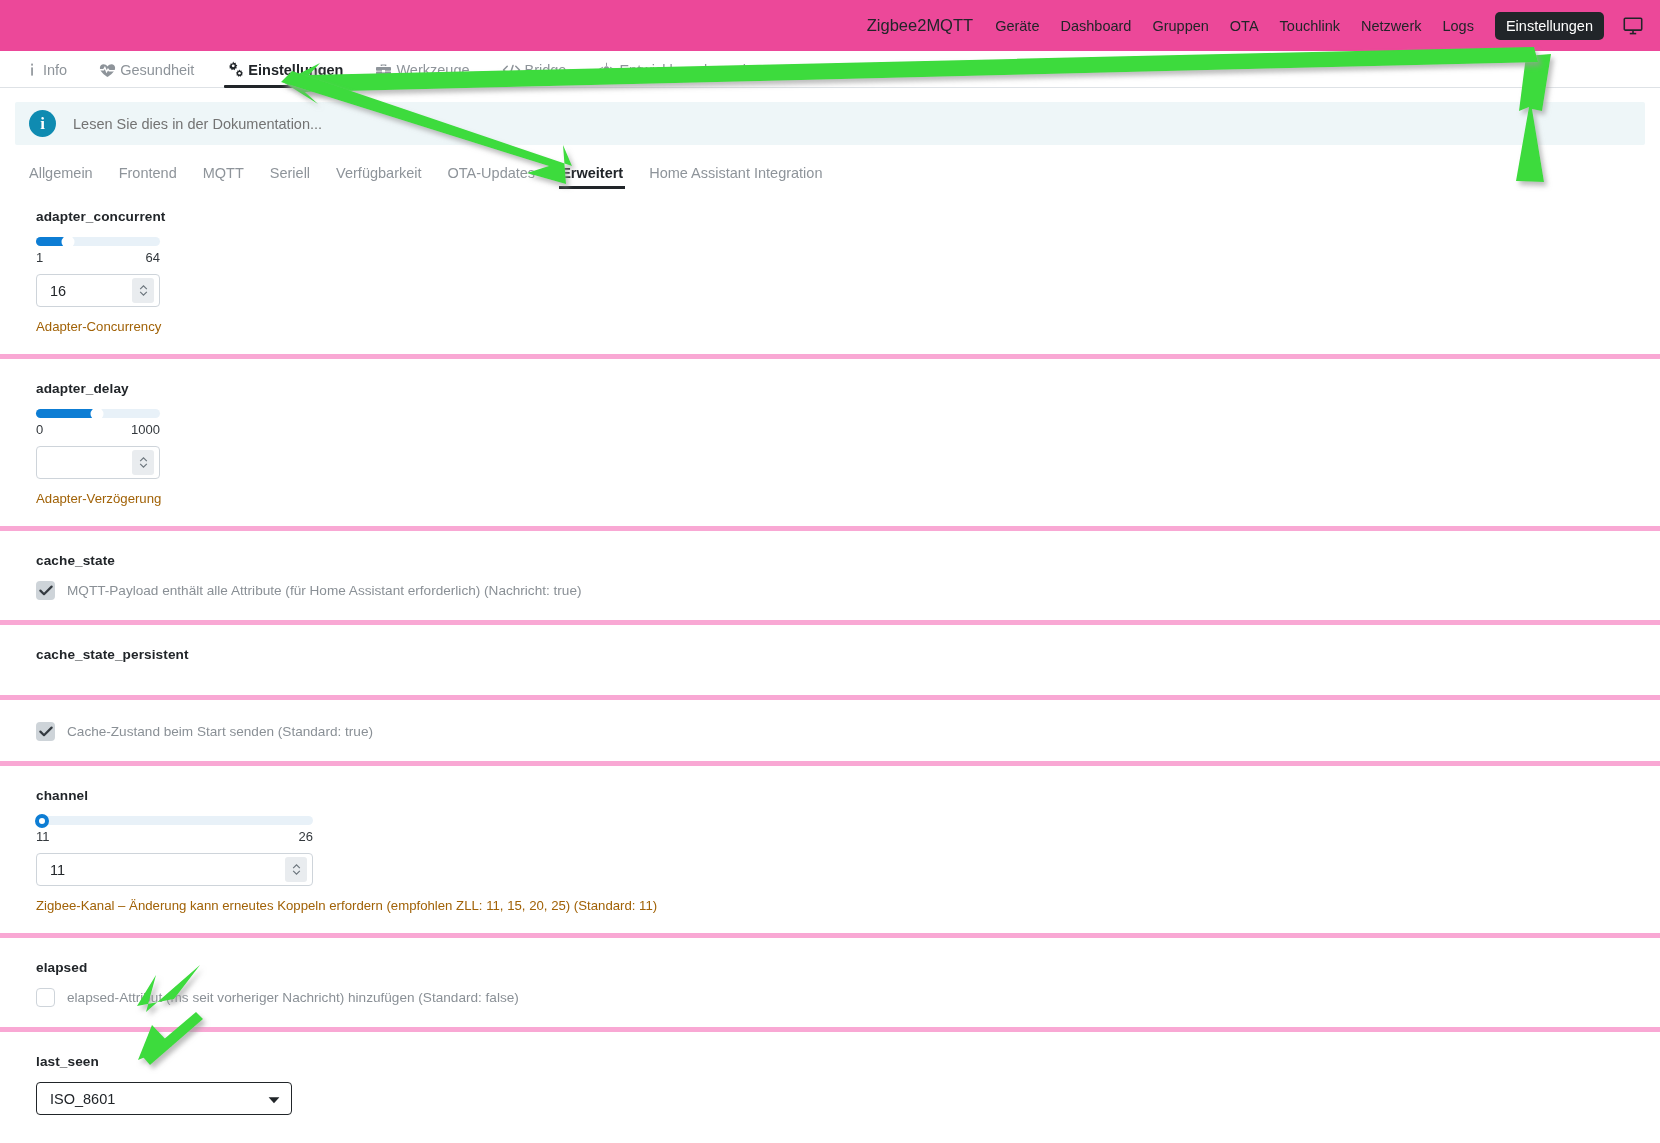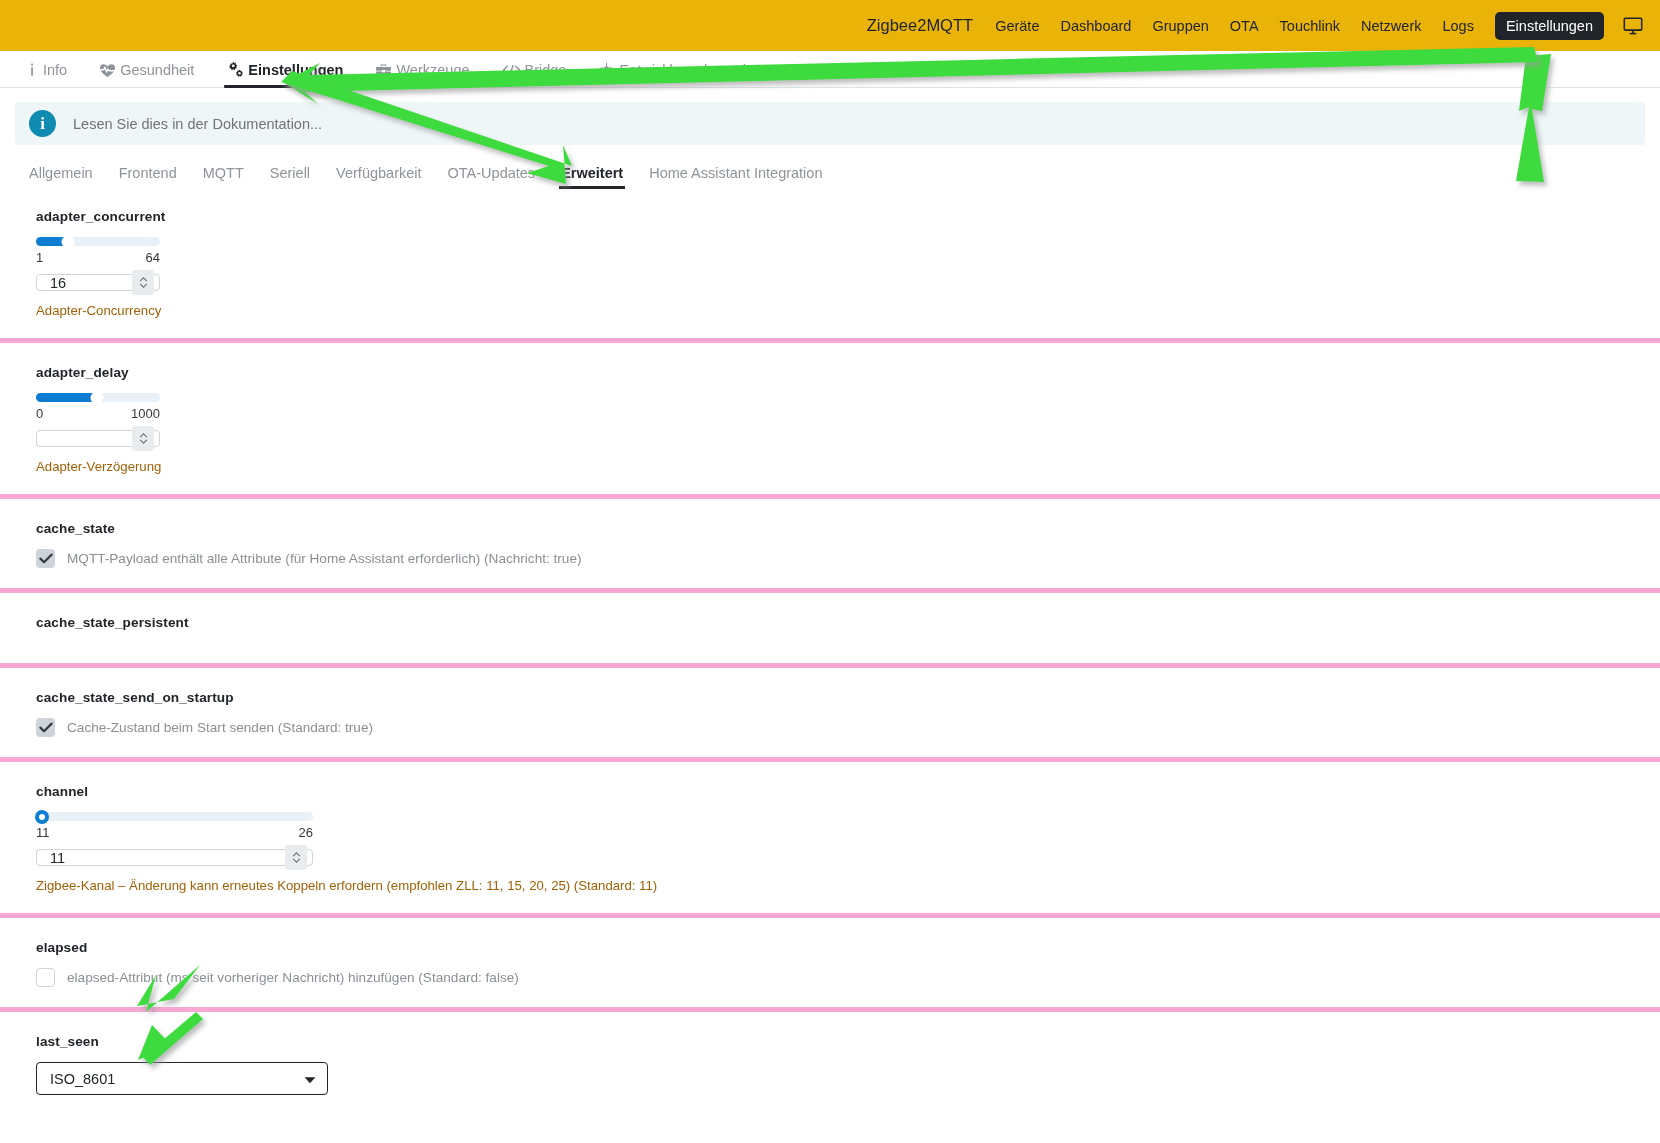--- a/index.html
+++ b/index.html
@@ -13,21 +13,21 @@
     position: relative;
   }
 
   
   .navbar {
     height: 51px;
     display: flex;
     align-items: center;
     justify-content: flex-end;
     padding: 0 14px 0 0;
-    background: #eab308;
+    background: #ec4899;
   }
   .nav-brand {
     font-size: 16.5px;
     color: #212529;
     margin-right: 22px;
     white-space: nowrap;
   }
   .nav-link {
     font-size: 14.5px;
     color: #212529;
@@ -178,21 +178,21 @@
     justify-content: space-between;
     font-size: 13px;
     color: #33383d;
     margin-top: 4px;
   }
 
   
   .num {
     margin-top: 9px;
     width: 124px;
-    height: 17px;
+    height: 33px;
     border: 1px solid #ced4da;
     border-radius: 4px;
     display: flex;
     align-items: center;
     background: #ffffff;
   }
   .num.wide { width: 277px; }
   .num-val {
     flex: 1;
     padding-left: 13px;
@@ -221,21 +221,21 @@
     background: #ced4d9;
     display: flex; align-items: center; justify-content: center;
     flex: none;
   }
   .cbox.off { background: #ffffff; border: 1px solid #ced4da; }
   .cbox svg { display: block; }
   .clabel { font-size: 13.6px; color: #8a9096; }
 
   
   .sel {
-    width: 292px; height: 33px;
+    width: 256px; height: 33px;
     border: 1px solid #212529;
     border-radius: 4px;
     display: flex; align-items: center;
     justify-content: space-between;
     padding: 0 11px 0 13px;
     background: #ffffff;
   }
   .sel-val { font-size: 14.5px; color: #212529; }
 
   
@@ -425,21 +425,20 @@
       </span>
       <span class="clabel">MQTT-Payload enthält alle Attribute (für Home Assistant erforderlich) (Nachricht: true)</span>
     </div>
   </div>
 
   <div class="srow">
     <div class="skey">cache_state_persistent</div>
   </div>
 
   <div class="srow">
-    <div class="skey">cache_state_send_on_startup</div>
     <div class="checkline">
       <span class="cbox">
         <svg width="14" height="11" viewBox="0 0 14 11" fill="none" stroke="#343a40" stroke-width="2.2" stroke-linecap="round" stroke-linejoin="round">
             <polyline points="1.4,5.6 5,9.2 12.6,1.6"></polyline>
           </svg>
       </span>
       <span class="clabel">Cache-Zustand beim Start senden (Standard: true)</span>
     </div>
   </div>
 

